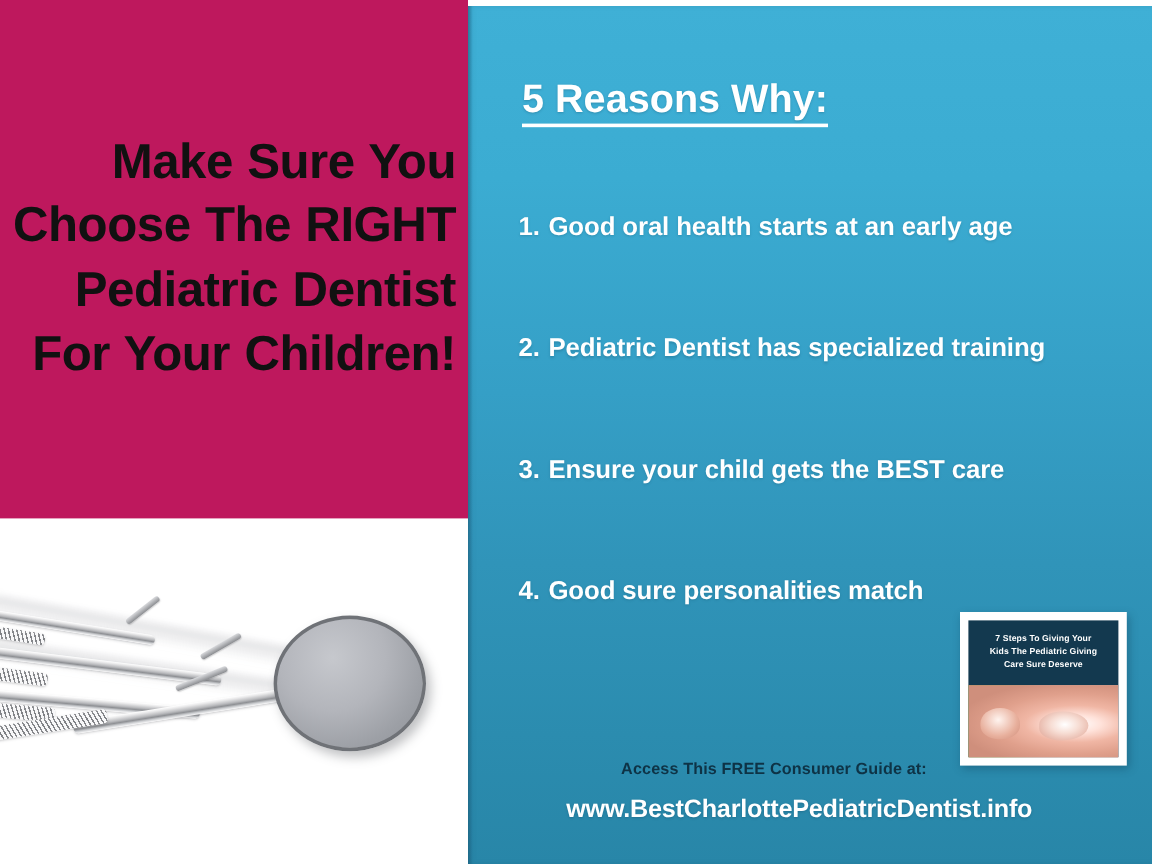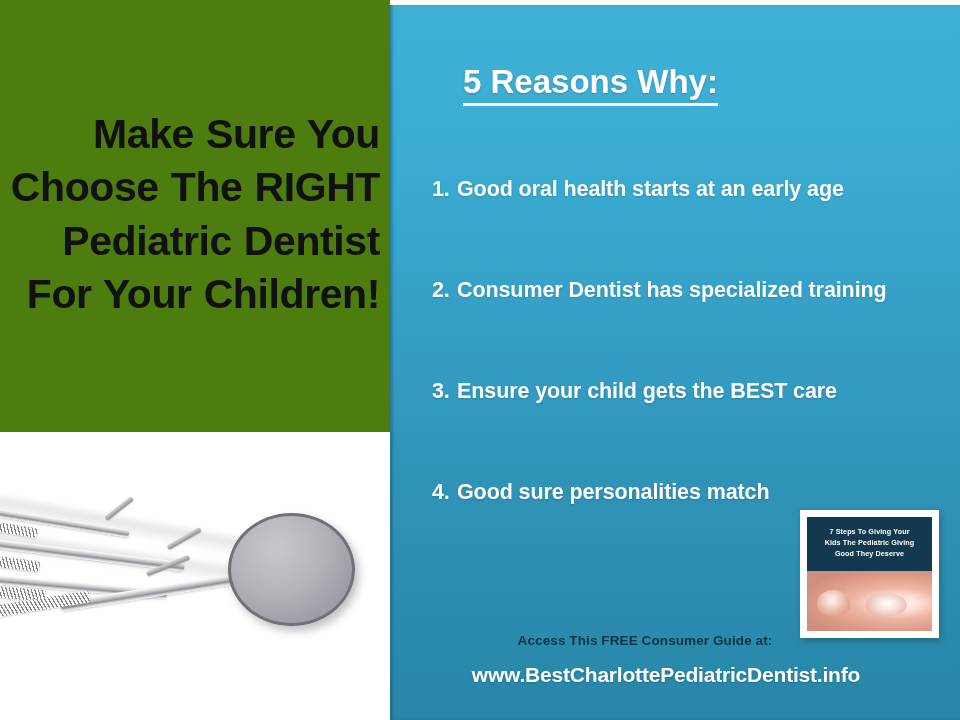--- a/index.html
+++ b/index.html
@@ -20,21 +20,21 @@
     overflow: hidden;
   }
 
   
   #left-panel {
     position: absolute;
     left: 0;
     top: 0;
     width: 390px;
     height: 720px;
-    background: #4d7c0f;
+    background: #be185d;
     overflow: hidden;
   }
 
   #headline {
     position: absolute;
     left: 10px;
     top: 108px;
     width: 370px;
     text-align: right;
     font-family: "Liberation Sans", sans-serif;
@@ -128,21 +128,20 @@
     left: 45px;
     top: 60px;
     font-size: 33px;
     font-weight: bold;
     color: #ffffff;
     letter-spacing: 0px;
     text-shadow: 0 1px 2px rgba(20,70,95,0.30);
     border-bottom: 3px solid #ffffff;
     padding-bottom: 3px;
     line-height: 1.05;
-    margin-left: 28px;
   }
 
   #reasons-list {
     position: absolute;
     left: 42px;
     top: 140px;
     width: 510px;
     margin: 0;
     padding: 0;
     list-style: none;
@@ -339,38 +338,38 @@
 
     <div id="reasons-title">5 Reasons Why:</div>
 
     <ul id="reasons-list">
       <li class="reason-item">
         <span class="reason-num">1.</span>
         <span class="reason-text">Good oral health starts at an early age</span>
       </li>
       <li class="reason-item">
         <span class="reason-num">2.</span>
-        <span class="reason-text">Consumer Dentist has specialized training</span>
+        <span class="reason-text">Pediatric Dentist has specialized training</span>
       </li>
       <li class="reason-item">
         <span class="reason-num">3.</span>
         <span class="reason-text">Ensure your child gets the BEST care</span>
       </li>
       <li class="reason-item">
         <span class="reason-num">4.</span>
         <span class="reason-text">Good sure personalities match</span>
       </li>
     </ul>
 
     <div id="guide-thumb">
       <div id="guide-cover">
         <div id="guide-cover-title">
           <div>7 Steps To Giving Your</div>
           <div>Kids The Pediatric Giving</div>
-          <div>Good They Deserve</div>
+          <div>Care Sure Deserve</div>
         </div>
         <div id="guide-photo"></div>
         <div id="guide-lower">
           <div id="guide-lower-heading">Inside this Free Guide</div>
           <ul id="guide-bullets">
             <li>Why a pediatric dentist is right for you</li>
             <li>How to find the best care</li>
             <li>What to expect at the first visit</li>
             <li>The training that sets them apart</li>
 

